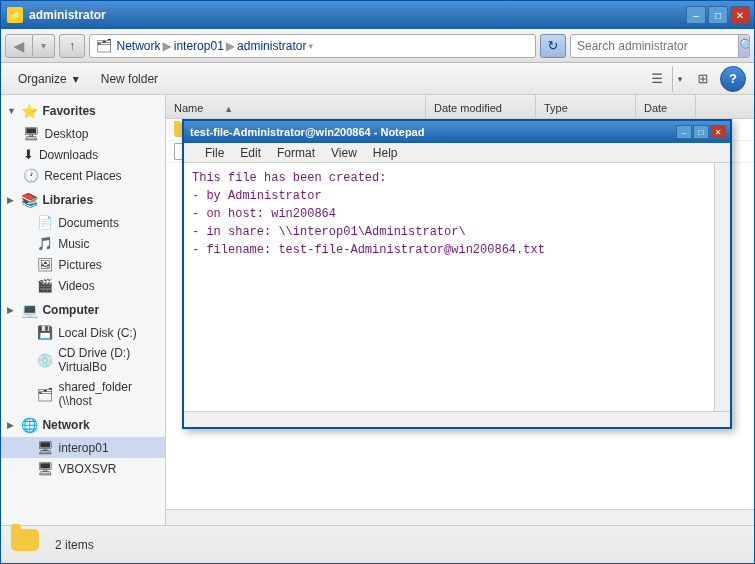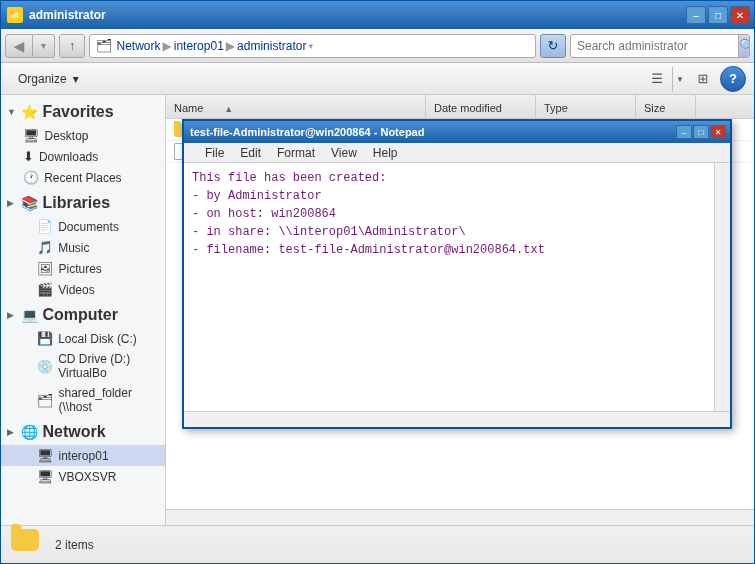--- a/index.html
+++ b/index.html
@@ -296,21 +296,21 @@
     .expand-icon {
       font-size: 9px;
       color: #666;
       width: 10px;
     }
     .section-icon {
       font-size: 14px;
     }
     .section-label {
       font-weight: bold;
-      font-size: 16px;
+      font-size: 12px;
     }
     .sidebar-item {
       display: flex;
       align-items: center;
       padding: 3px 6px 3px 22px;
       cursor: pointer;
       gap: 5px;
       font-size: 12px;
       color: #333;
     }
@@ -603,20 +603,23 @@
       <input class="search-input" type="text" placeholder="Search administrator" style="">
       <div class="search-btn">🔍</div>
     </div>
   </div>
 
   <div class="toolbar">
     <button class="toolbar-btn">
       <span>Organize</span>
       <span>▾</span>
     </button>
+    <button class="toolbar-btn">
+      <span>New folder</span>
+    </button>
     <div class="toolbar-spacer"></div>
     <div class="view-controls">
       <div class="view-btn">☰</div>
       <div class="view-dropdown">▾</div>
       <div class="view-btn">⊞</div>
     </div>
     <div class="help-btn">?</div>
   </div>
 
   <div class="content-area">
@@ -711,21 +714,21 @@
           <span>Name</span>
           <span class="sort-arrow">▲</span>
         </div>
         <div class="col-header col-date">
           <span>Date modified</span>
         </div>
         <div class="col-header col-type">
           <span>Type</span>
         </div>
         <div class="col-header col-size">
-          <span>Size</span>
+          <span>Date</span>
         </div>
       </div>
 
       <div class="file-list-body">
         <div class="file-rows">
           <div class="file-row">
             <div class="file-cell name-cell">
               <div class="file-icon-folder"></div>
               <span>bin</span>
             </div>

